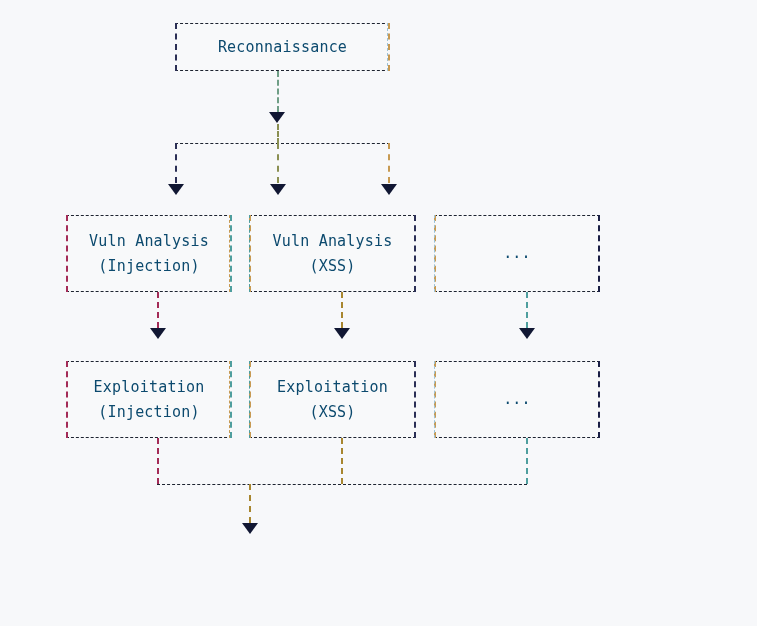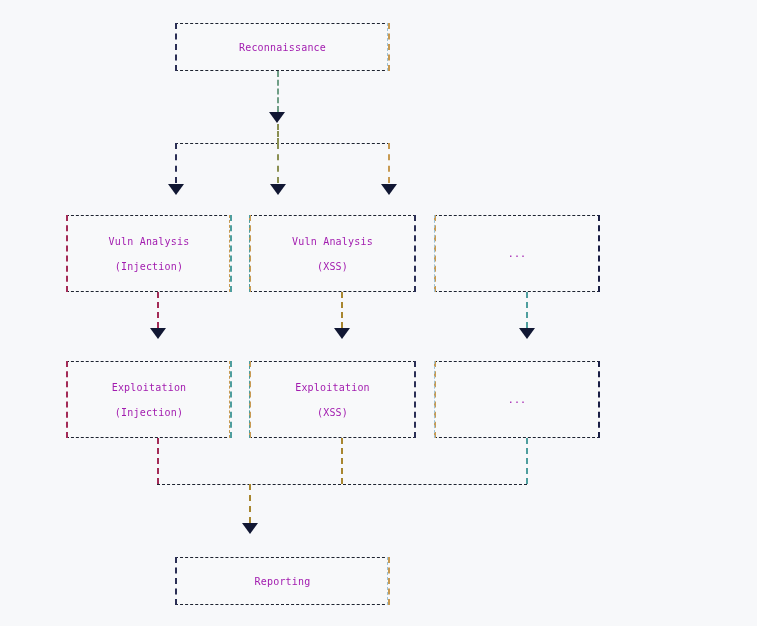--- a/index.html
+++ b/index.html
@@ -26,22 +26,22 @@
   
   .node {
     position: absolute;
     box-sizing: border-box;
     background: #f8f9fa;
     display: flex;
     flex-direction: column;
     align-items: center;
     justify-content: center;
     text-align: left;
-    color: #a21caf;
-    font-size: 10px;
+    color: #0c4a6e;
+    font-size: 15px;
     line-height: 25px;
     letter-spacing: 0.2px;
     white-space: pre;
   }
   .node .lbl { display: block; }
 
   
   .node .edge {
     position: absolute;
     pointer-events: none;
@@ -182,21 +182,14 @@
 
   <div class="vrail" style="left:157px; top:438px; height:46px; border-left-color:#a32b57;"></div>
   <div class="vrail" style="left:341px; top:438px; height:46px; border-left-color:#a8862f;"></div>
   <div class="vrail" style="left:526px; top:438px; height:46px; border-left-color:#4e9e9e;"></div>
 
   <div class="hline" style="left:157px; top:484px; width:370px;"></div>
 
   <div class="vline" style="left:249px; top:484px; height:39px; border-left-color:#a8862f;"></div>
   <div class="arrow" style="left:242px; top:523px;"></div>
 
-  <div class="node" style="left:175px; top:557px; width:215px; height:48px;">
-    <span class="edge top"></span>
-    <span class="edge bottom"></span>
-    <span class="edge left" style="color:#2b2f55;"></span>
-    <span class="edge right dual" style="color:#c79a52; --dual:#9cc2d6;"></span>
-    <span class="lbl">Reporting</span>
-  </div>
 
 </div>
 
 </body></html>

